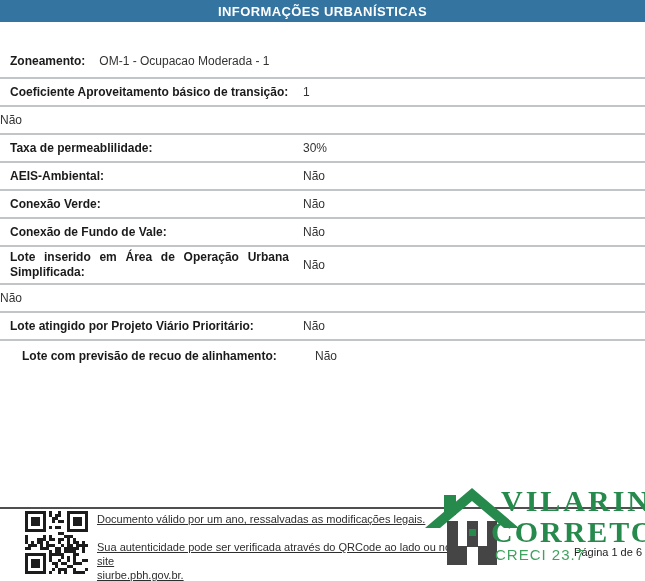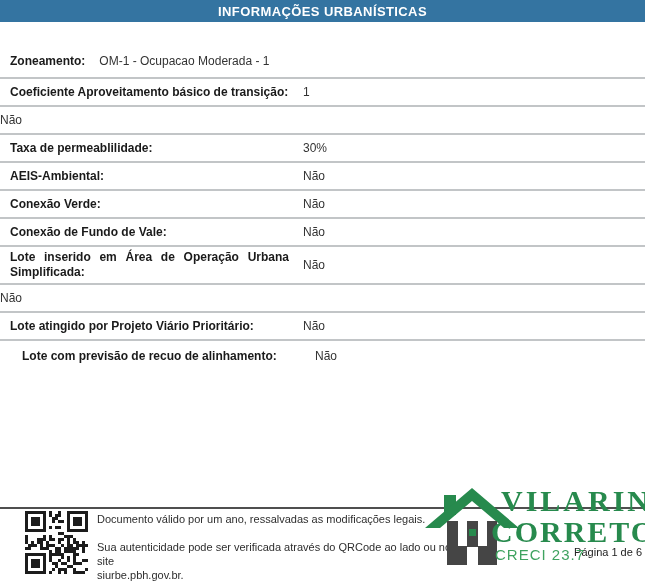--- a/index.html
+++ b/index.html
@@ -34,21 +34,21 @@
     font-size:12px; font-weight:bold; color:var(--label);
     text-align:justify; line-height:15px;
   }
   .tvalue{ flex:1; font-size:12px; color:var(--value); line-height:15px; }
   .trow-inline .tlabel{ width:auto; padding-right:0; }
   .trow-inline .tvalue{ flex:none; margin-left:14px; }
   
   .footer-rule{ position:absolute; left:0; right:0; top:507px; height:2px; background:var(--footer-rule); }
   .qr{ position:absolute; left:25px; top:511px; width:63px; height:63px; }
   .footer-text{ position:absolute; left:97px; top:512px; width:372px; font-size:11px; line-height:14px; color:#2e2e2e; }
-  .footer-text p{ margin:0; }
+  .footer-text p{ margin:0;text-decoration:underline; }
   .footer-text .l1{ margin-bottom:14px; }
   .page-number{ position:absolute; right:3px; top:546px; font-size:11px; color:#222; }
   
   .logo{ position:absolute; left:425px; top:483px; width:220px; height:90px; pointer-events:none; }
   .logo .house{ position:absolute; left:0; top:5px; }
   .logo .brand{
     position:absolute; left:76px; top:1px; font-family:"Liberation Serif", serif;
     font-size:30px; color:var(--green); letter-spacing:3px; font-weight:600; white-space:nowrap;
   }
   .logo .brand2{

